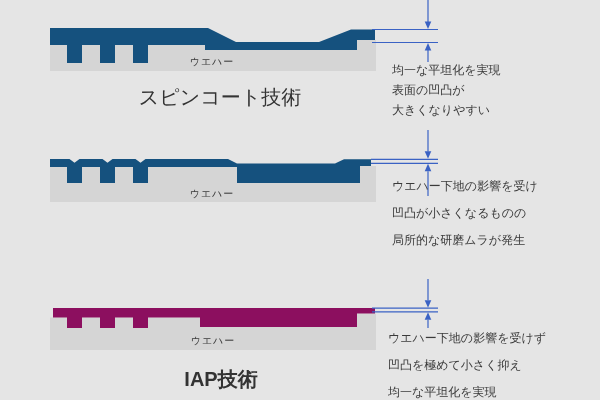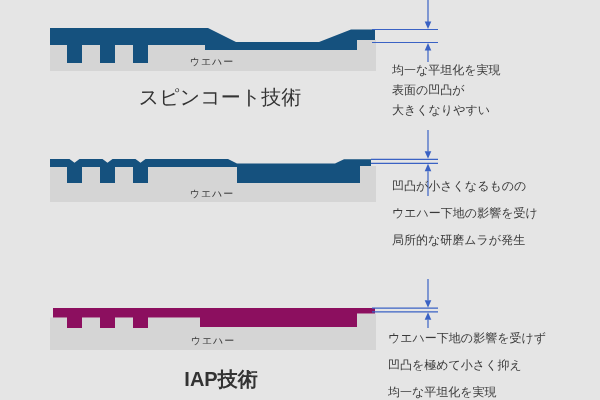--- a/index.html
+++ b/index.html
@@ -88,22 +88,22 @@
   <div class="wafer-label" style="left:152px; top:55px;">ウエハー</div>
   <div class="panel-title" style="left:120px; top:84px;">スピンコート技術</div>
   <div class="annotation tight" style="left:392px; top:60px;">
     <div>均一な平坦化を実現</div>
     <div>表面の凹凸が</div>
     <div>大きくなりやすい</div>
   </div>
 
   <div class="wafer-label" style="left:152px; top:187px;">ウエハー</div>
   <div class="annotation loose" style="left:392px; top:173px;">
+    <div>ウエハー下地の影響を受け</div>
     <div>凹凸が小さくなるものの</div>
-    <div>ウエハー下地の影響を受け</div>
     <div>局所的な研磨ムラが発生</div>
   </div>
 
   <div class="wafer-label" style="left:153px; top:334px;">ウエハー</div>
   <div class="panel-title" style="left:121px; top:366px;font-weight:bold;">IAP技術</div>
   <div class="annotation loose" style="left:388px; top:325px;">
     <div>ウエハー下地の影響を受けず</div>
     <div>凹凸を極めて小さく抑え</div>
     <div>均一な平坦化を実現</div>
   </div>

